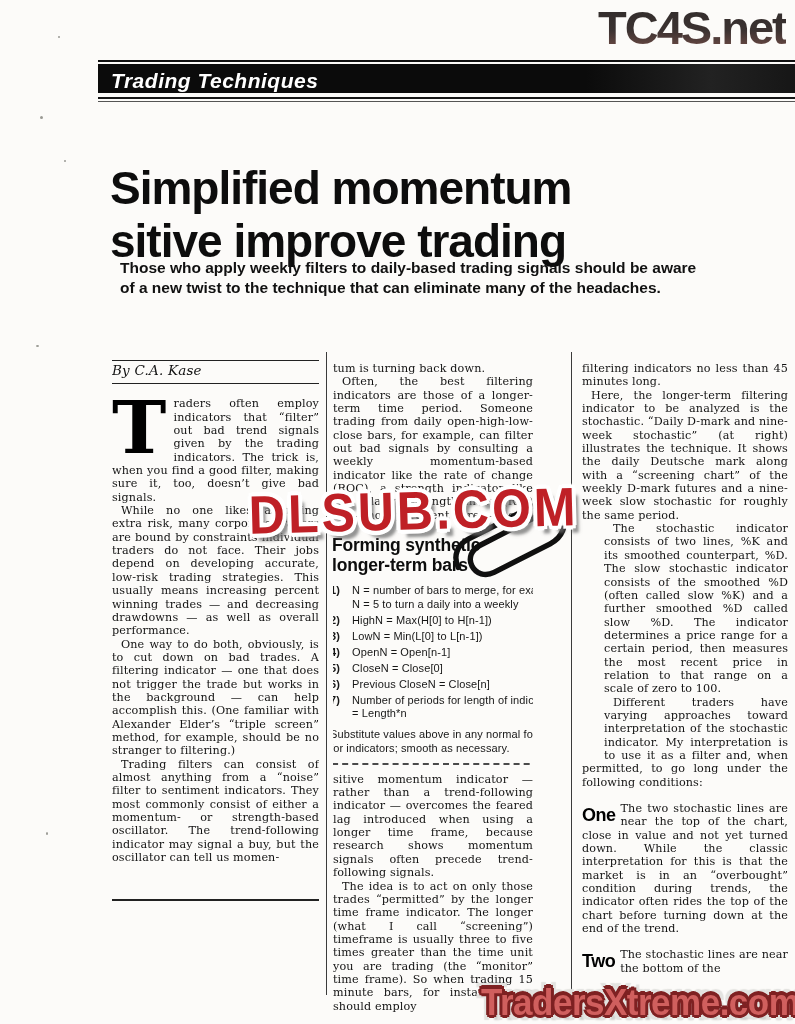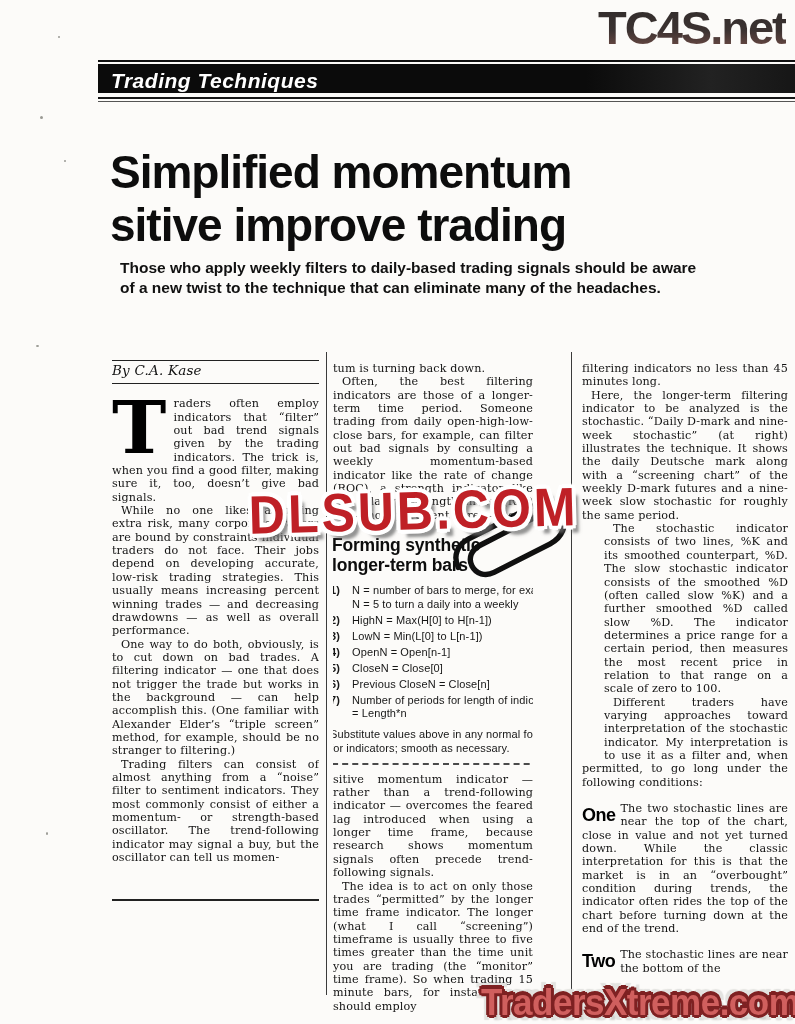--- a/index.html
+++ b/index.html
@@ -16,21 +16,21 @@
   .banner-rule-top{position:absolute;left:98px;top:60px;width:697px;height:2px;background:#111;}
   .banner{position:absolute;left:98px;top:64px;width:697px;height:29px;
     background:linear-gradient(90deg,#0b0b0b 0%,#0b0b0b 70%,#222 88%,#161616 100%);
     display:flex;align-items:flex-end;}
   .banner-label{font-family:"Liberation Sans",sans-serif;font-style:italic;font-weight:bold;
     color:#fff;font-size:21px;padding-left:13px;letter-spacing:.5px;}
   .banner-rule-b1{position:absolute;left:98px;top:97px;width:697px;height:2px;background:#161616;}
   .banner-rule-b2{position:absolute;left:98px;top:101px;width:697px;height:1px;background:#555;}
 
   
-  .title{position:absolute;left:110px;top:146px;font-family:"Liberation Sans",sans-serif;
+  .title{position:absolute;left:110px;top:162px;font-family:"Liberation Sans",sans-serif;
     font-weight:bold;font-size:46px;line-height:53px;letter-spacing:-1px;color:#0d0d0d;}
   .deck{position:absolute;left:120px;top:258px;width:590px;font-family:"Liberation Sans",sans-serif;
     font-weight:bold;font-size:15.5px;line-height:19.5px;color:#111;}
 
   
   .col{position:absolute;text-align:justify;font-size:11.2px;line-height:13.35px;
     letter-spacing:.12px;color:#131313;}
   .col p{margin:0;}
   .col .ind{text-indent:9px;}
   .col1{left:112px;top:360px;width:207px;height:538px;overflow:hidden;}

